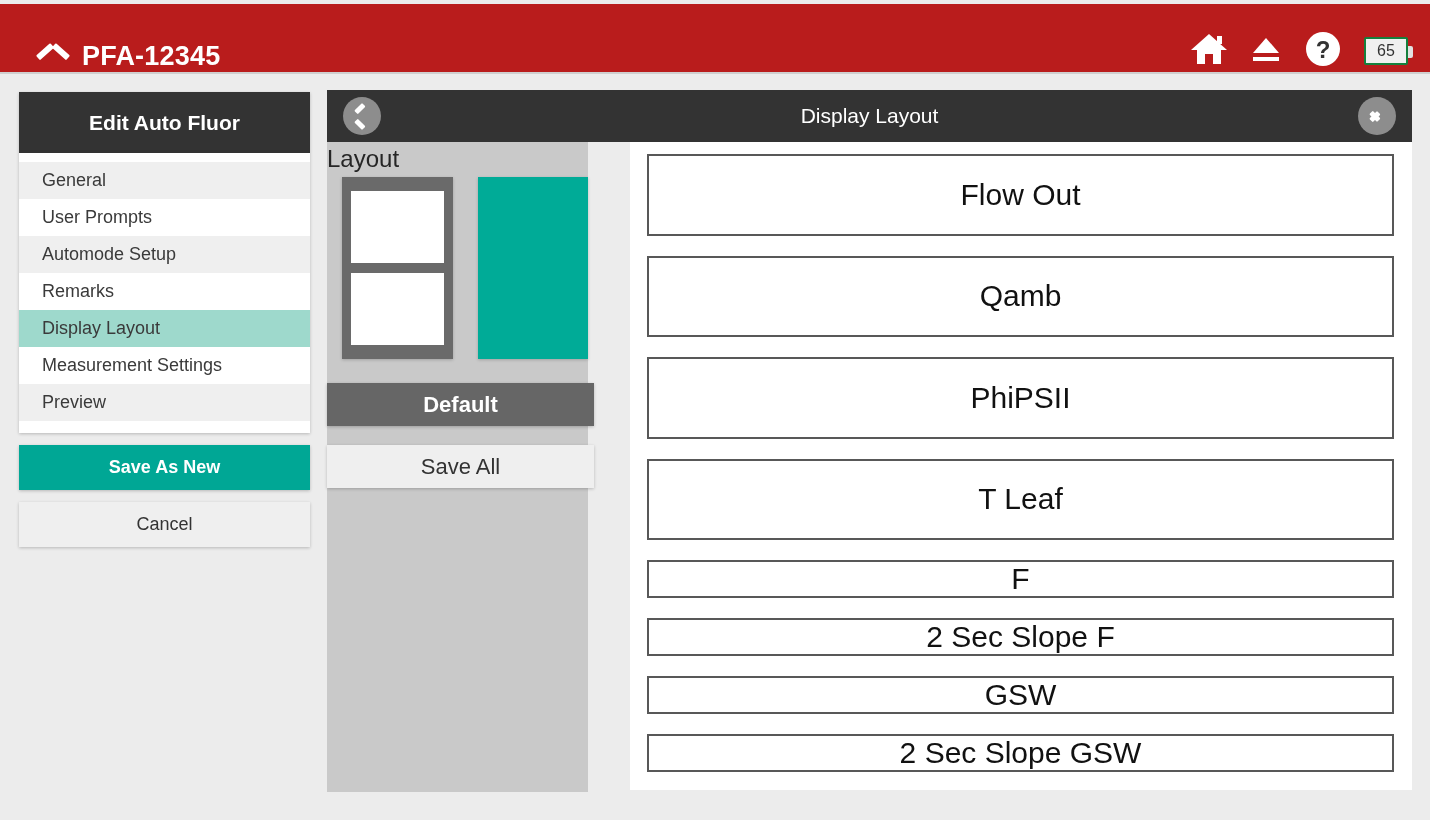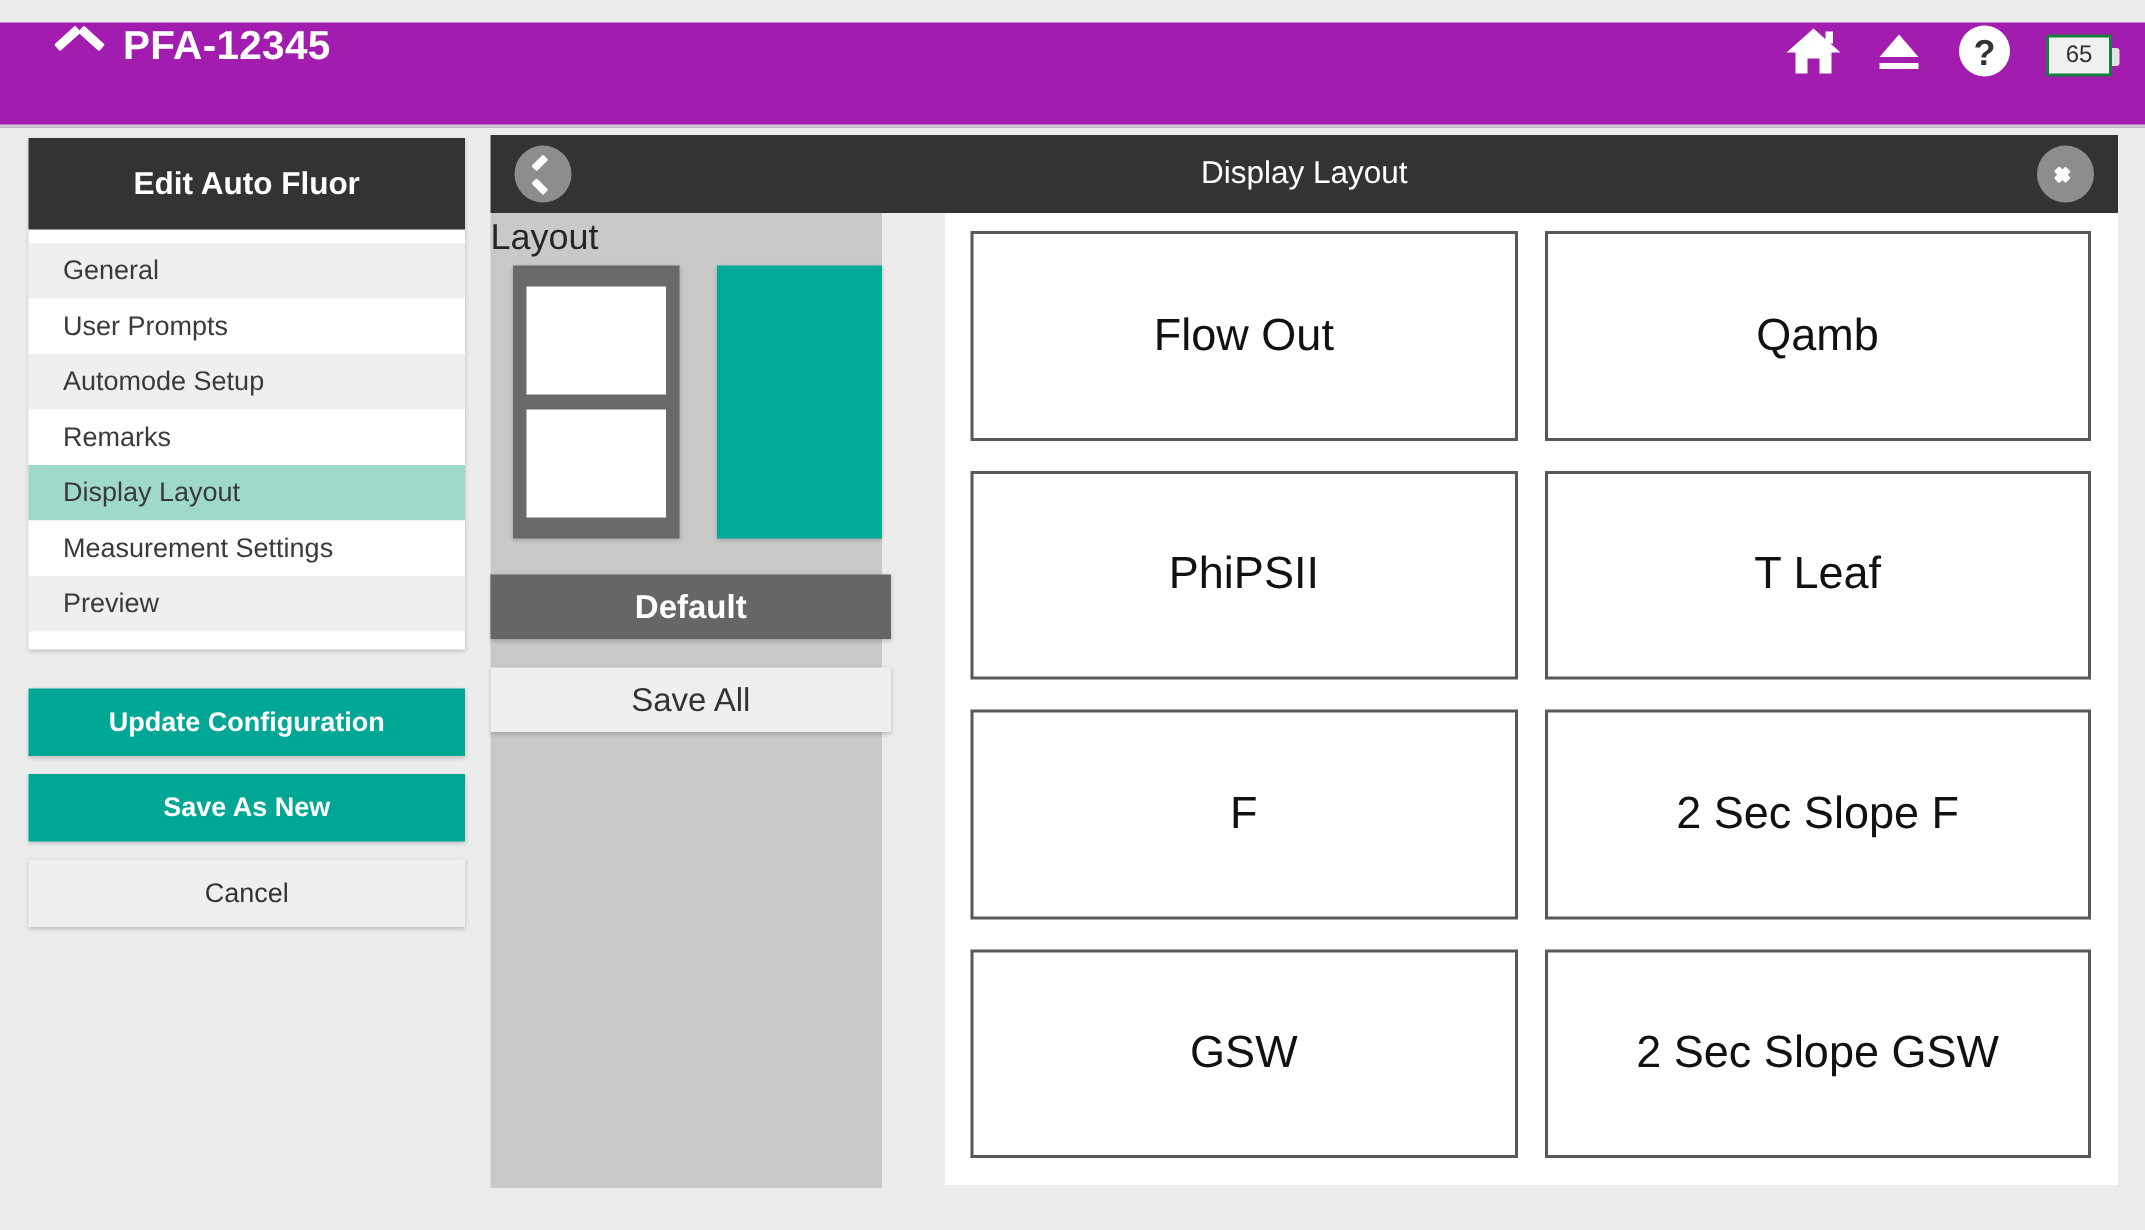--- a/index.html
+++ b/index.html
@@ -8,25 +8,25 @@
     width: 1430px;
     height: 820px;
     overflow: hidden;
     background: #ececec;
     font-family: "Liberation Sans", sans-serif;
   }
 
   
   #titlebar {
     position: absolute;
-    left: 0; top: 15px;
+    left: 0; top: 4px;
     width: 1430px; height: 70px;
-    background: #a21caf;
-    display: flex;
-    align-items: flex-start;
+    background: #b91c1c;
+    display: flex;
+    align-items: flex-end;
     border-bottom: 2px solid #cfcfcf;
   }
   #titlebar-left {
     display: flex;
     align-items: center;
     gap: 14px;
     padding-left: 38px;
   }
   .chevron-up {
     width: 30px; height: 18px;
@@ -249,21 +249,21 @@
     margin-top: 19px;
   }
 
   
   #display-grid {
     position: absolute;
     left: 630px; top: 142px;
     width: 782px; height: 648px;
     background: #ffffff;
     display: grid;
-    grid-template-columns: repeat(2, 1fr);
+    grid-template-columns: repeat(1, 1fr);
     grid-template-rows: repeat(4, 1fr);
     gap: 20px 18px;
     padding: 12px 18px 18px 17px;
   }
   .disp-cell {
     border: 2px solid #585858;
     background: #ffffff;
     display: flex;
     align-items: center;
     justify-content: center;
@@ -311,21 +311,20 @@
     <div id="sidebar-list">
       <div class="nav-item alt">General</div>
       <div class="nav-item">User Prompts</div>
       <div class="nav-item alt">Automode Setup</div>
       <div class="nav-item">Remarks</div>
       <div class="nav-item active">Display Layout</div>
       <div class="nav-item">Measurement Settings</div>
       <div class="nav-item alt">Preview</div>
     </div>
   </div>
-  <div class="side-btn primary" id="btn-update">Update Configuration</div>
   <div class="side-btn primary">Save As New</div>
   <div class="side-btn neutral">Cancel</div>
 </div>
 
 <div id="main-header">
   <div class="nav-arrow" id="arrow-prev">
     <span class="arrow-glyph left"></span>
   </div>
   <div id="main-title">Display Layout</div>
   <div class="nav-arrow" id="arrow-next">

